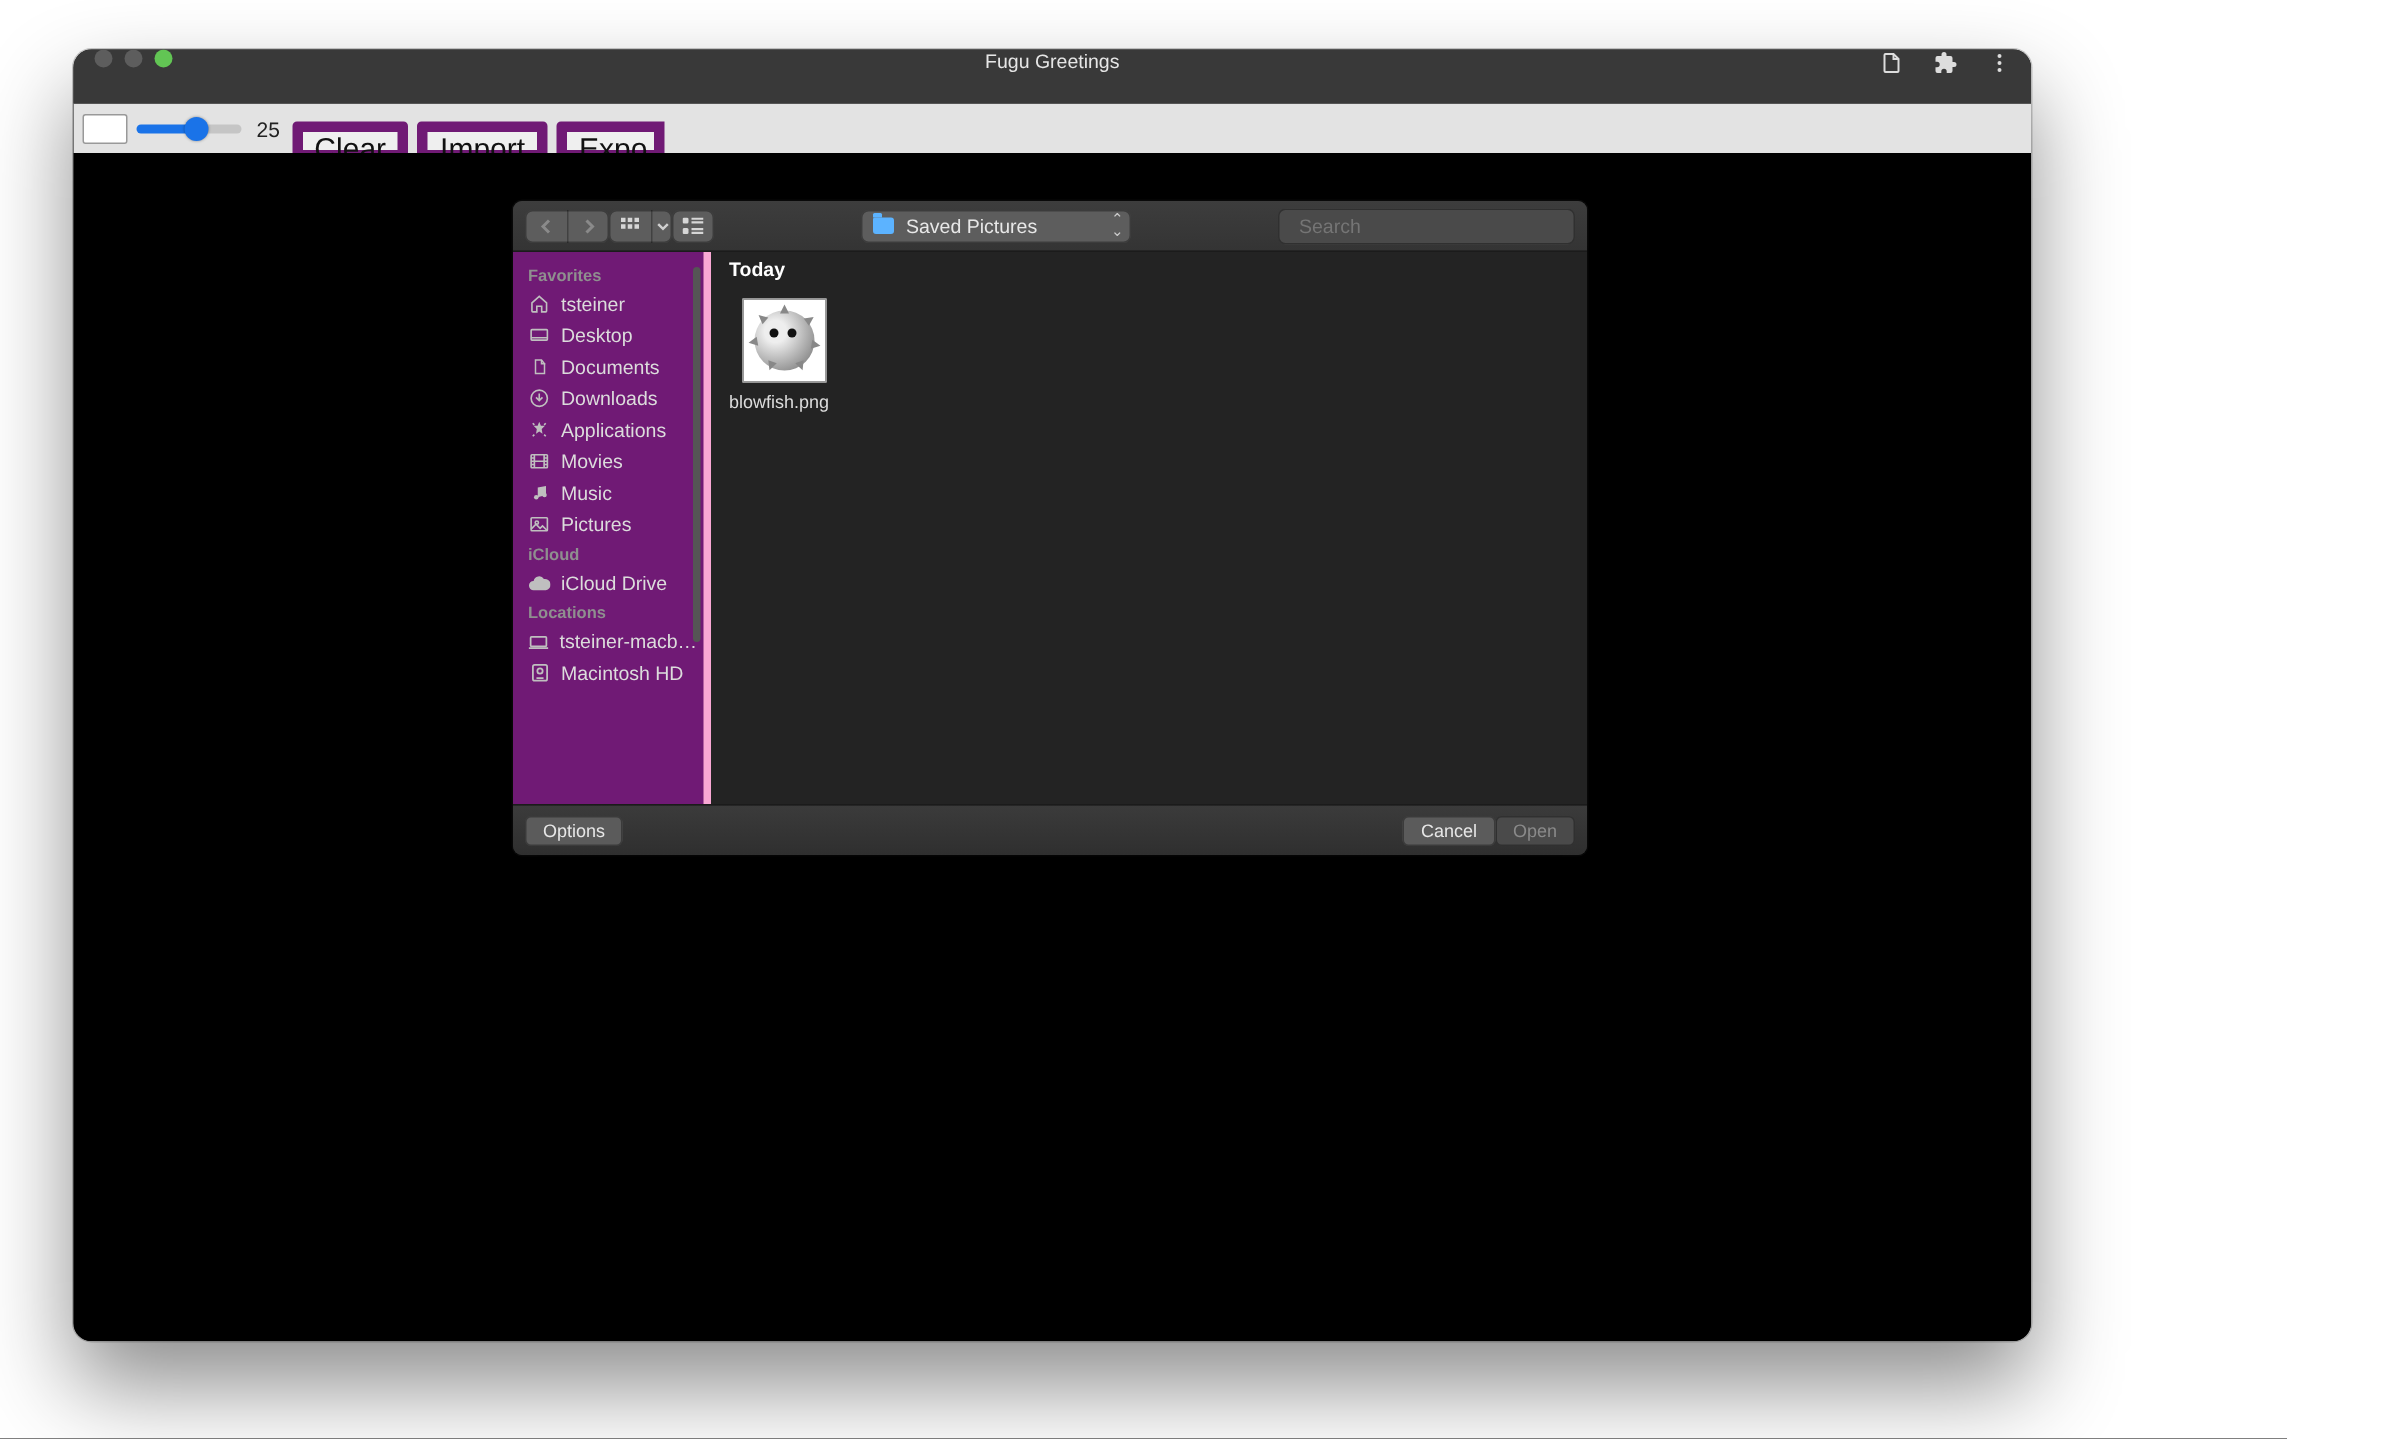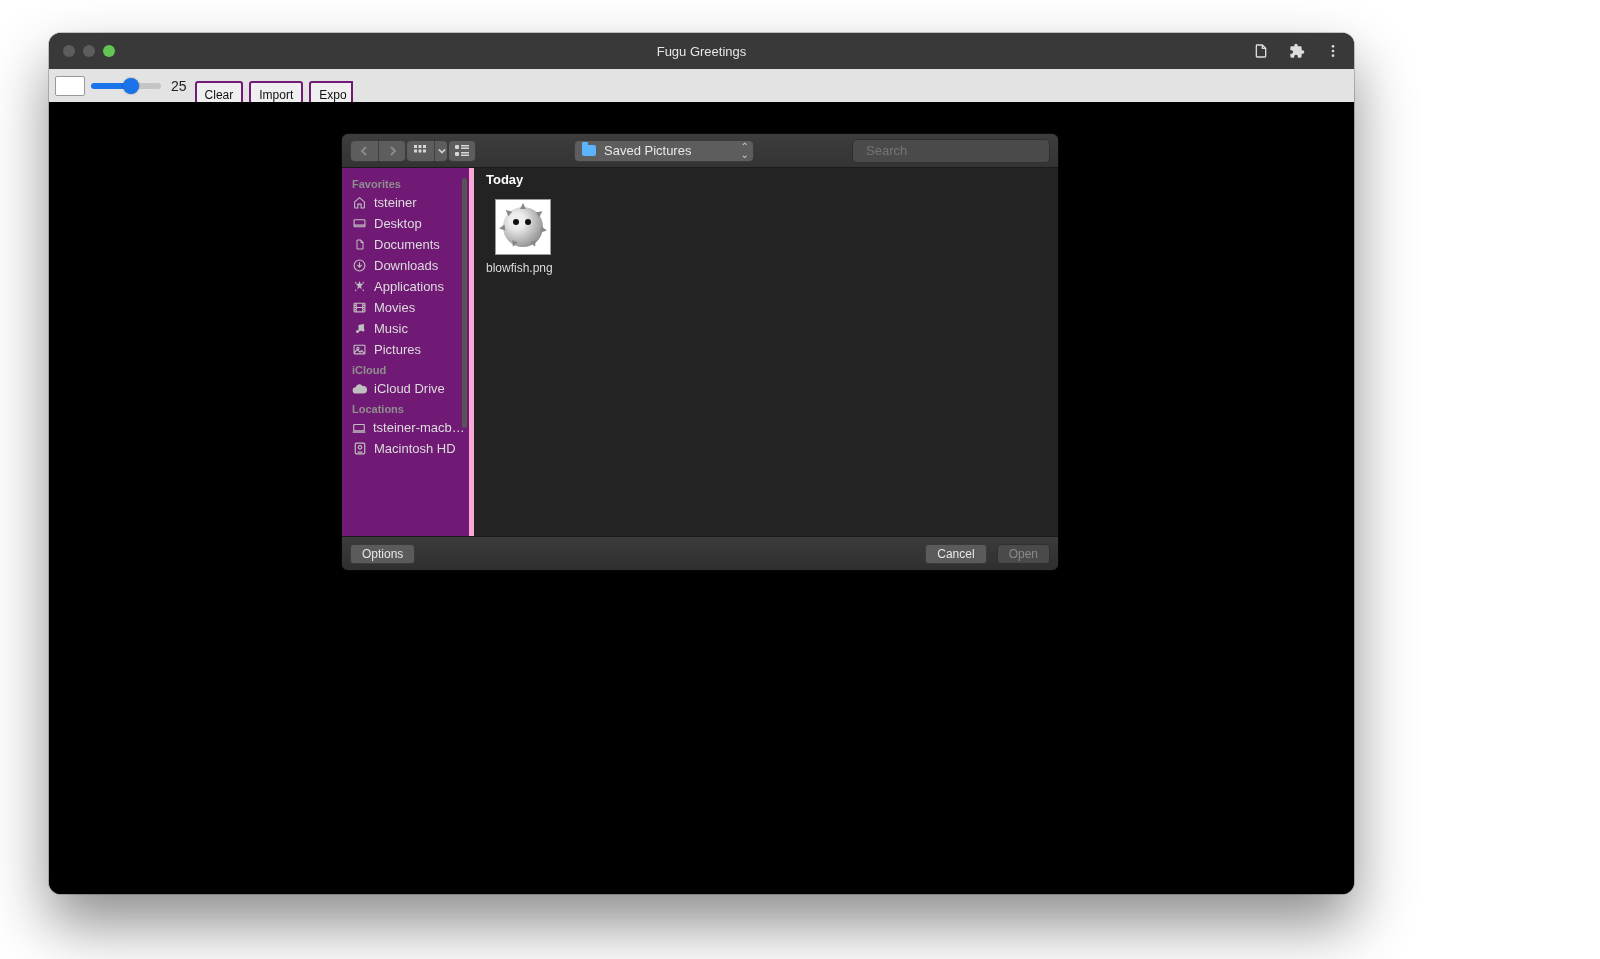--- a/index.html
+++ b/index.html
@@ -16,21 +16,21 @@
   width: 1305px; height: 861px;
   background: #000;
   border-radius: 12px;
   box-shadow: 0 30px 60px rgba(0,0,0,0.45), 0 0 0 1px rgba(0,0,0,0.2);
   overflow: hidden;
 }
 .titlebar {
   height: 36px;
   background: #393939;
   display: flex;
-  align-items: center;
+  align-items: flex-start;
   position: relative;
 }
 .traffic-lights { display: flex; gap: 8px; padding-left: 14px; }
 .dot { width: 12px; height: 12px; border-radius: 50%; }
 .dot.red { background: #5d5d5d; }
 .dot.yellow { background: #5d5d5d; }
 .dot.green { background: #62c554; }
 .window-title {
   position: absolute; left: 0; right: 0; text-align: center;
   color: #e6e6e6; font-size: 13px; font-weight: 500;
@@ -56,21 +56,21 @@
 .slider {
   width: 70px; height: 6px; background: linear-gradient(to right,#1a73e8 0 50%, #c5c5c5 50% 100%);
   border-radius: 4px; position: relative;
 }
 .slider::after {
   content:""; position:absolute; left:46%; top:-5px; width:16px; height:16px; border-radius:50%;
   background:#1a73e8; box-shadow:0 0 2px rgba(0,0,0,.4);
 }
 .slider-val { font-size: 14px; color:#222; margin-left:4px; margin-right:2px;}
 .btn {
-  background:#efefef; border:2px solid #701a75; color:#111; font-size:12px;
+  background:#efefef; border:7px solid #701a75; color:#111; font-size:20px;
   padding:2px 8px; border-radius:3px; cursor:pointer; height:26px; line-height:20px;margin-top:16px;
 }
 .workspace {
   position:absolute; inset:0; top:69px; background:#000;
 }
 
 
 .dialog {
   position:absolute; left:293px; top:32px;
   width:716px; height:436px;
@@ -145,21 +145,21 @@
 .blow::before{left:10px;} .blow::after{left:22px;}
 .spikes{position:absolute;inset:0;}
 .spike{position:absolute;width:0;height:0;border-left:3px solid transparent;border-right:3px solid transparent;border-bottom:6px solid #888;}
 .sp1{top:-4px;left:17px;} .sp2{top:3px;left:34px;transform:rotate(55deg);} .sp3{top:20px;left:38px;transform:rotate(100deg);}
 .sp4{top:34px;left:28px;transform:rotate(160deg);} .sp5{top:34px;left:8px;transform:rotate(200deg);}
 .sp6{top:18px;left:-4px;transform:rotate(260deg);} .sp7{top:2px;left:2px;transform:rotate(310deg);}
 .fname { color:#dcdcdc; font-size:12px; margin-top:6px; word-break:break-all;}
 .dlg-bottom {
   height:34px; background:linear-gradient(#3b3b3b,#2f2f2f);
   border-top:1px solid #1b1b1b;
-  display:flex; align-items:center; padding:0 8px; gap:10px;
+  display:flex; align-items:center; padding:0 8px; gap:0;
 }
 .pill {
   height:20px; padding:0 12px; display:flex; align-items:center; justify-content:center;
   background:#5b5b5b; color:#e7e7e7; font-size:12px; border-radius:4px;
   box-shadow: inset 0 0 0 1px rgba(0,0,0,.35);
 }
 .pill.disabled { color:#8a8a8a; background:#4a4a4a;}
 .spacer { flex:1; }
 
 

